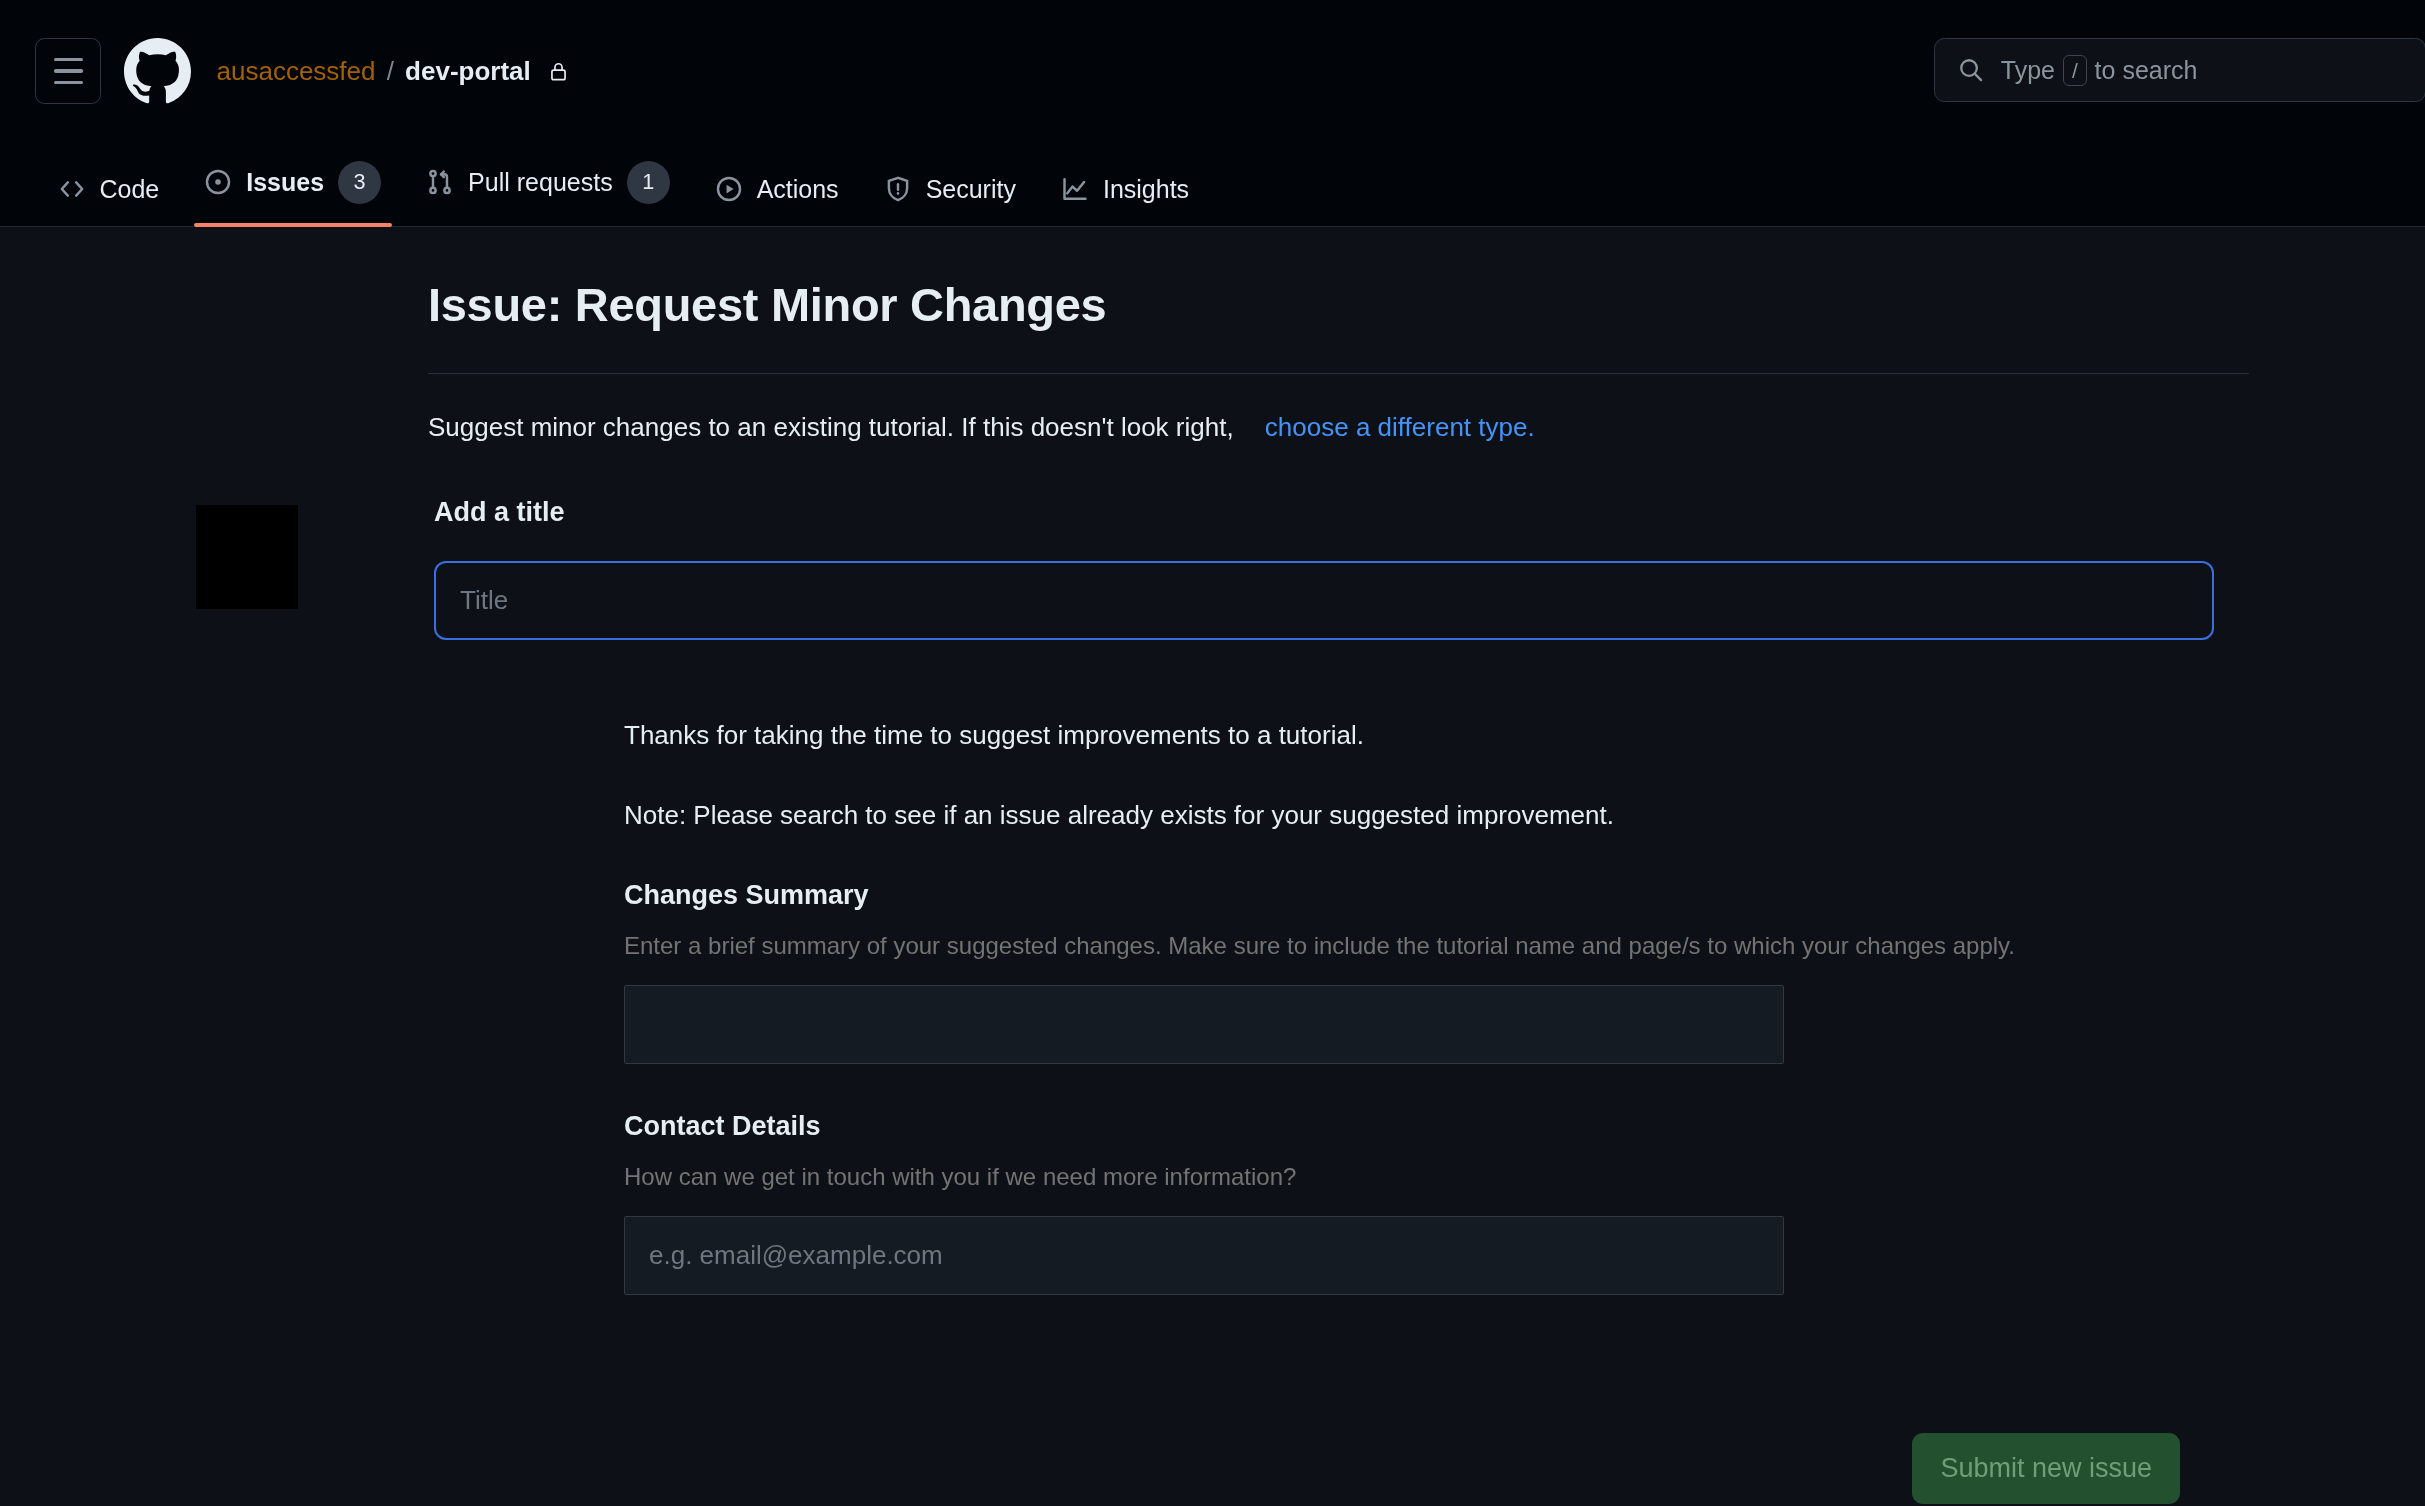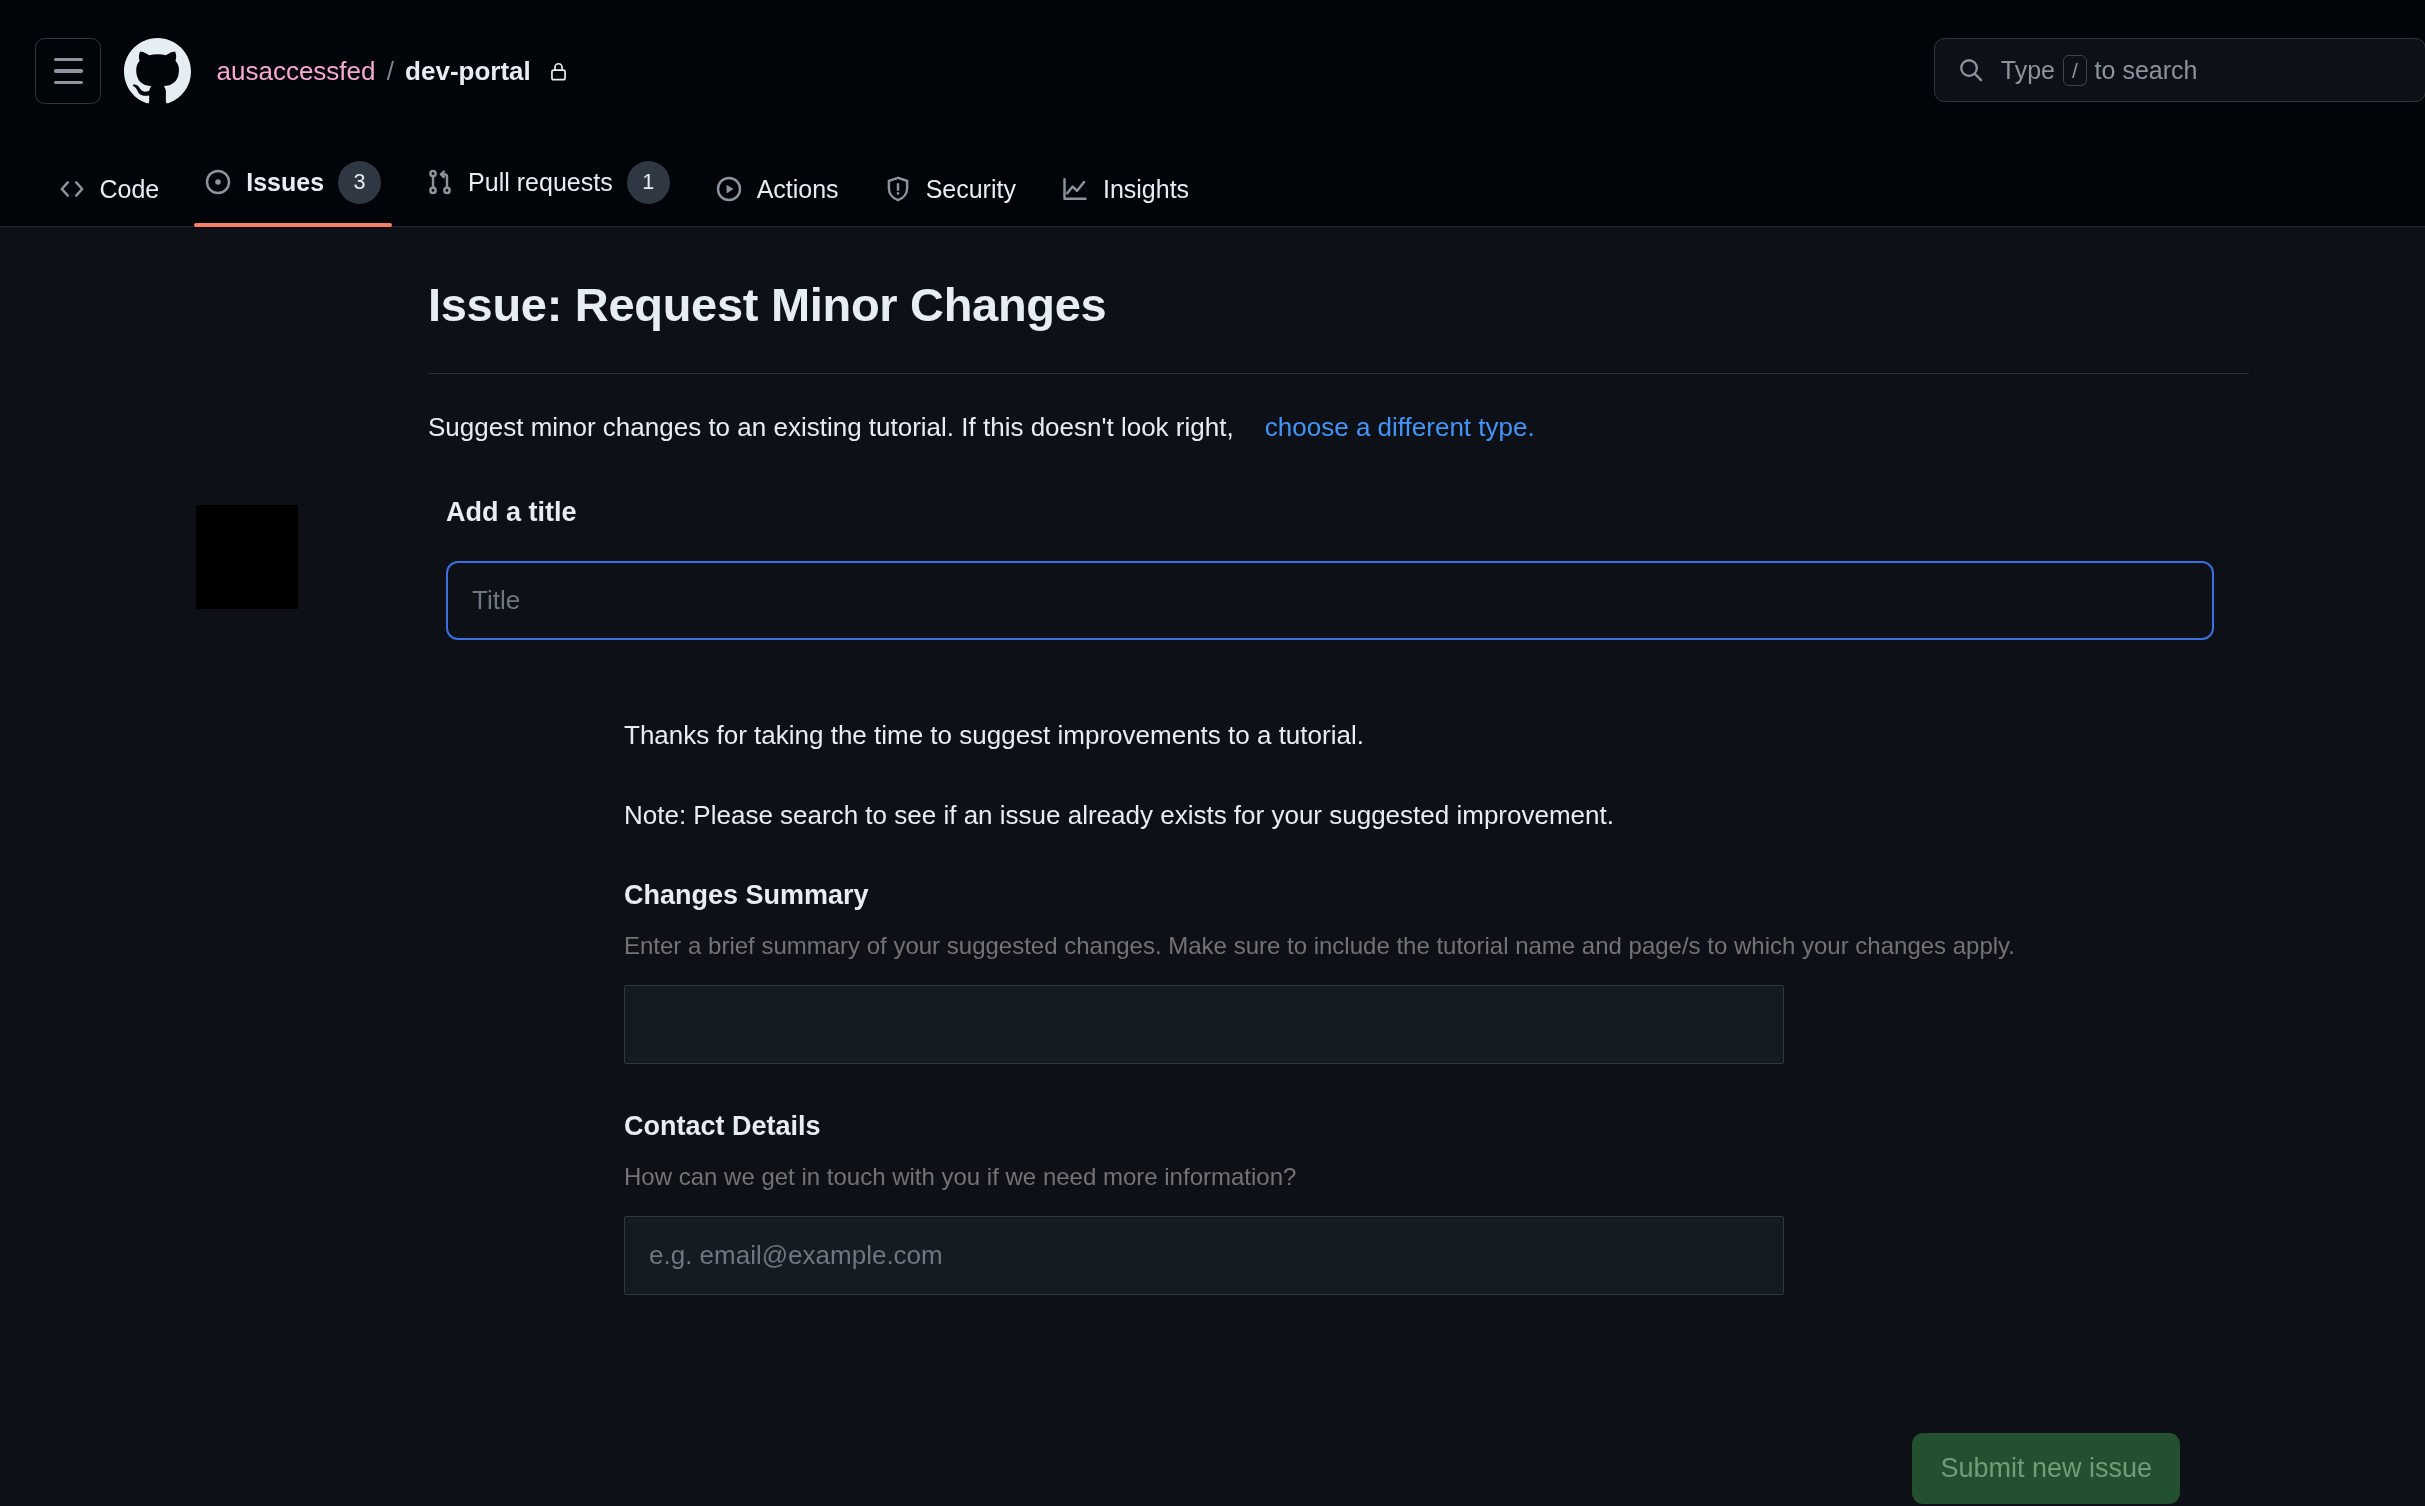--- a/index.html
+++ b/index.html
@@ -56,21 +56,21 @@
   .gh-logo svg { width: 67px; height: 67px; display: block; }
 
   .breadcrumb {
     margin-left: 26px;
     display: flex;
     align-items: center;
     gap: 11.2px;
     font-size: 26px;
     white-space: nowrap;
   }
-  .crumb-owner { color: #f9a8d4; }
+  .crumb-owner { color: #a16207; }
   .crumb-sep { color: #7d8590; font-size: 26px; }
   .crumb-repo { color: #e6edf3; font-weight: bold; }
   .lock-icon { margin-left: 6px; display: inline-flex; align-items: center; }
   .lock-icon svg { width: 21px; height: 21px; display: block; }
 
   .search-box {
     position: absolute;
     right: 0px;
     top: 38px;
     width: 492px;
@@ -188,21 +188,21 @@
   .subtitle-link {
     color: #4493f8;
     text-decoration: none;
     cursor: pointer;
     margin-left: 24px;
   }
 
   .title-block {
     display: flex;
     align-items: flex-start;
-    gap: 12px;
+    gap: 0;
     position: relative;
     margin-bottom: 78px;
   }
   .avatar {
     width: 102px;
     height: 104px;
     background: #000000;
     flex: 0 0 auto;
     margin-left: 19px;
     margin-top: 8.6px;

